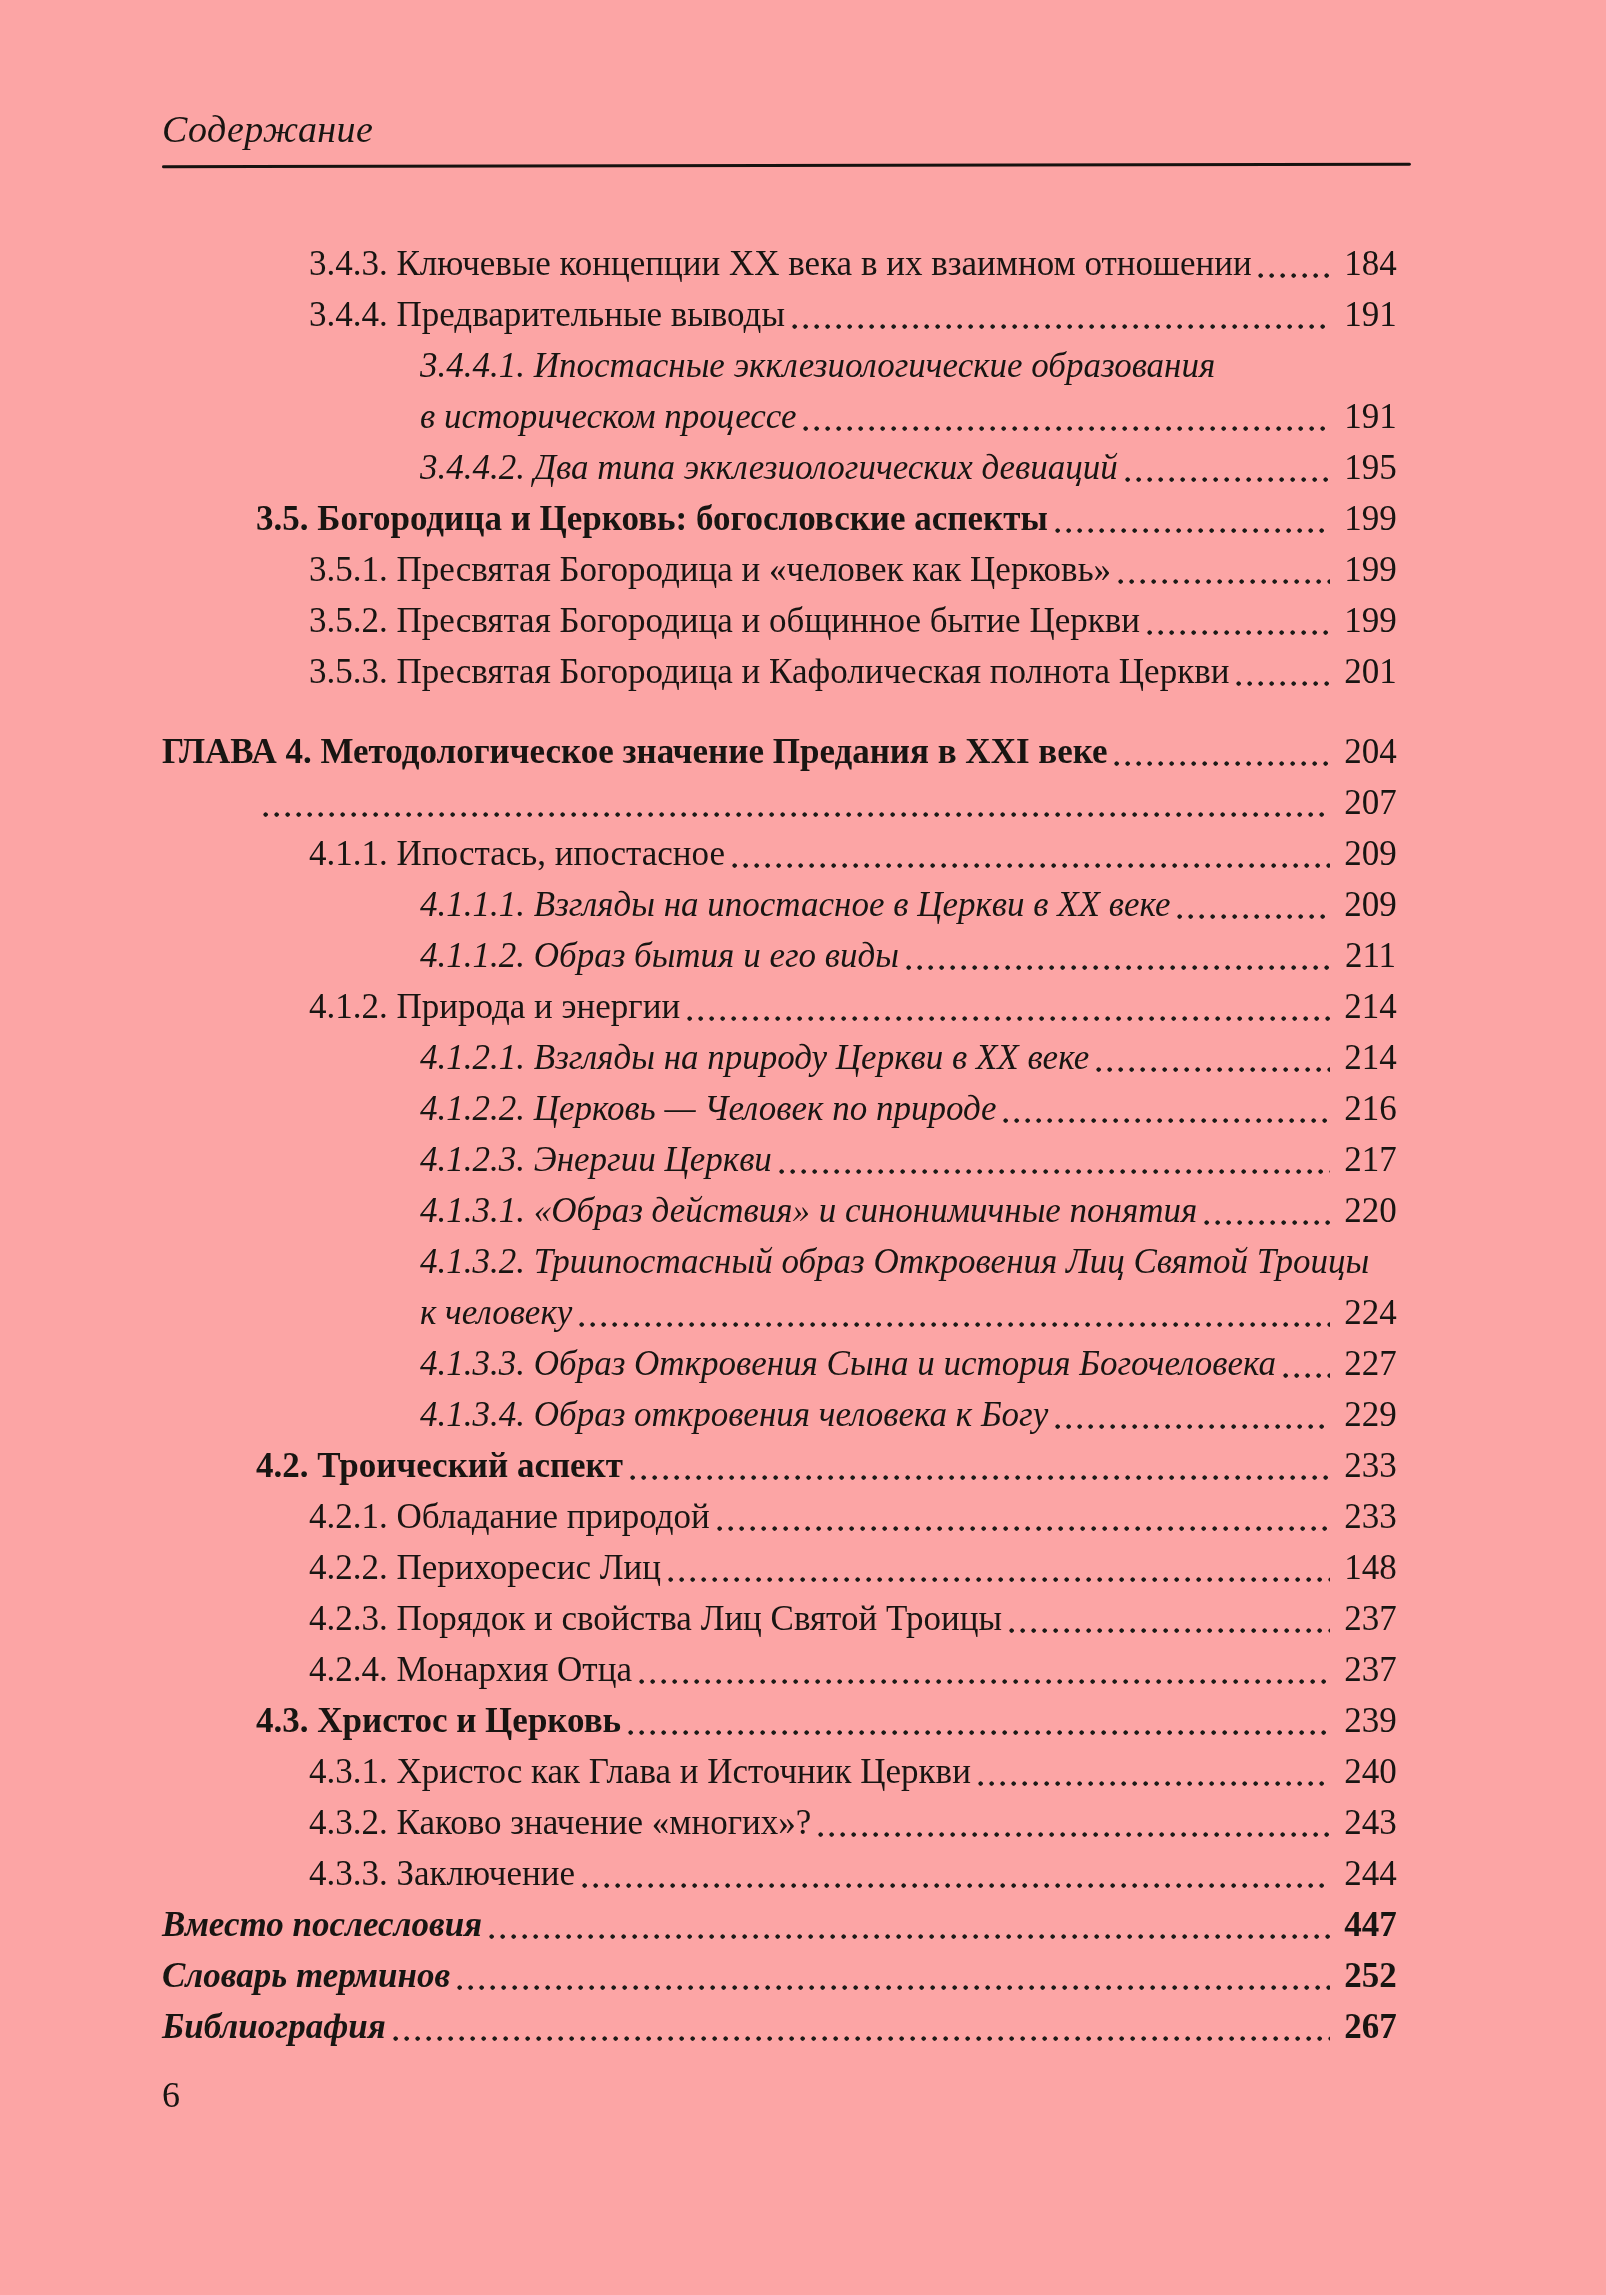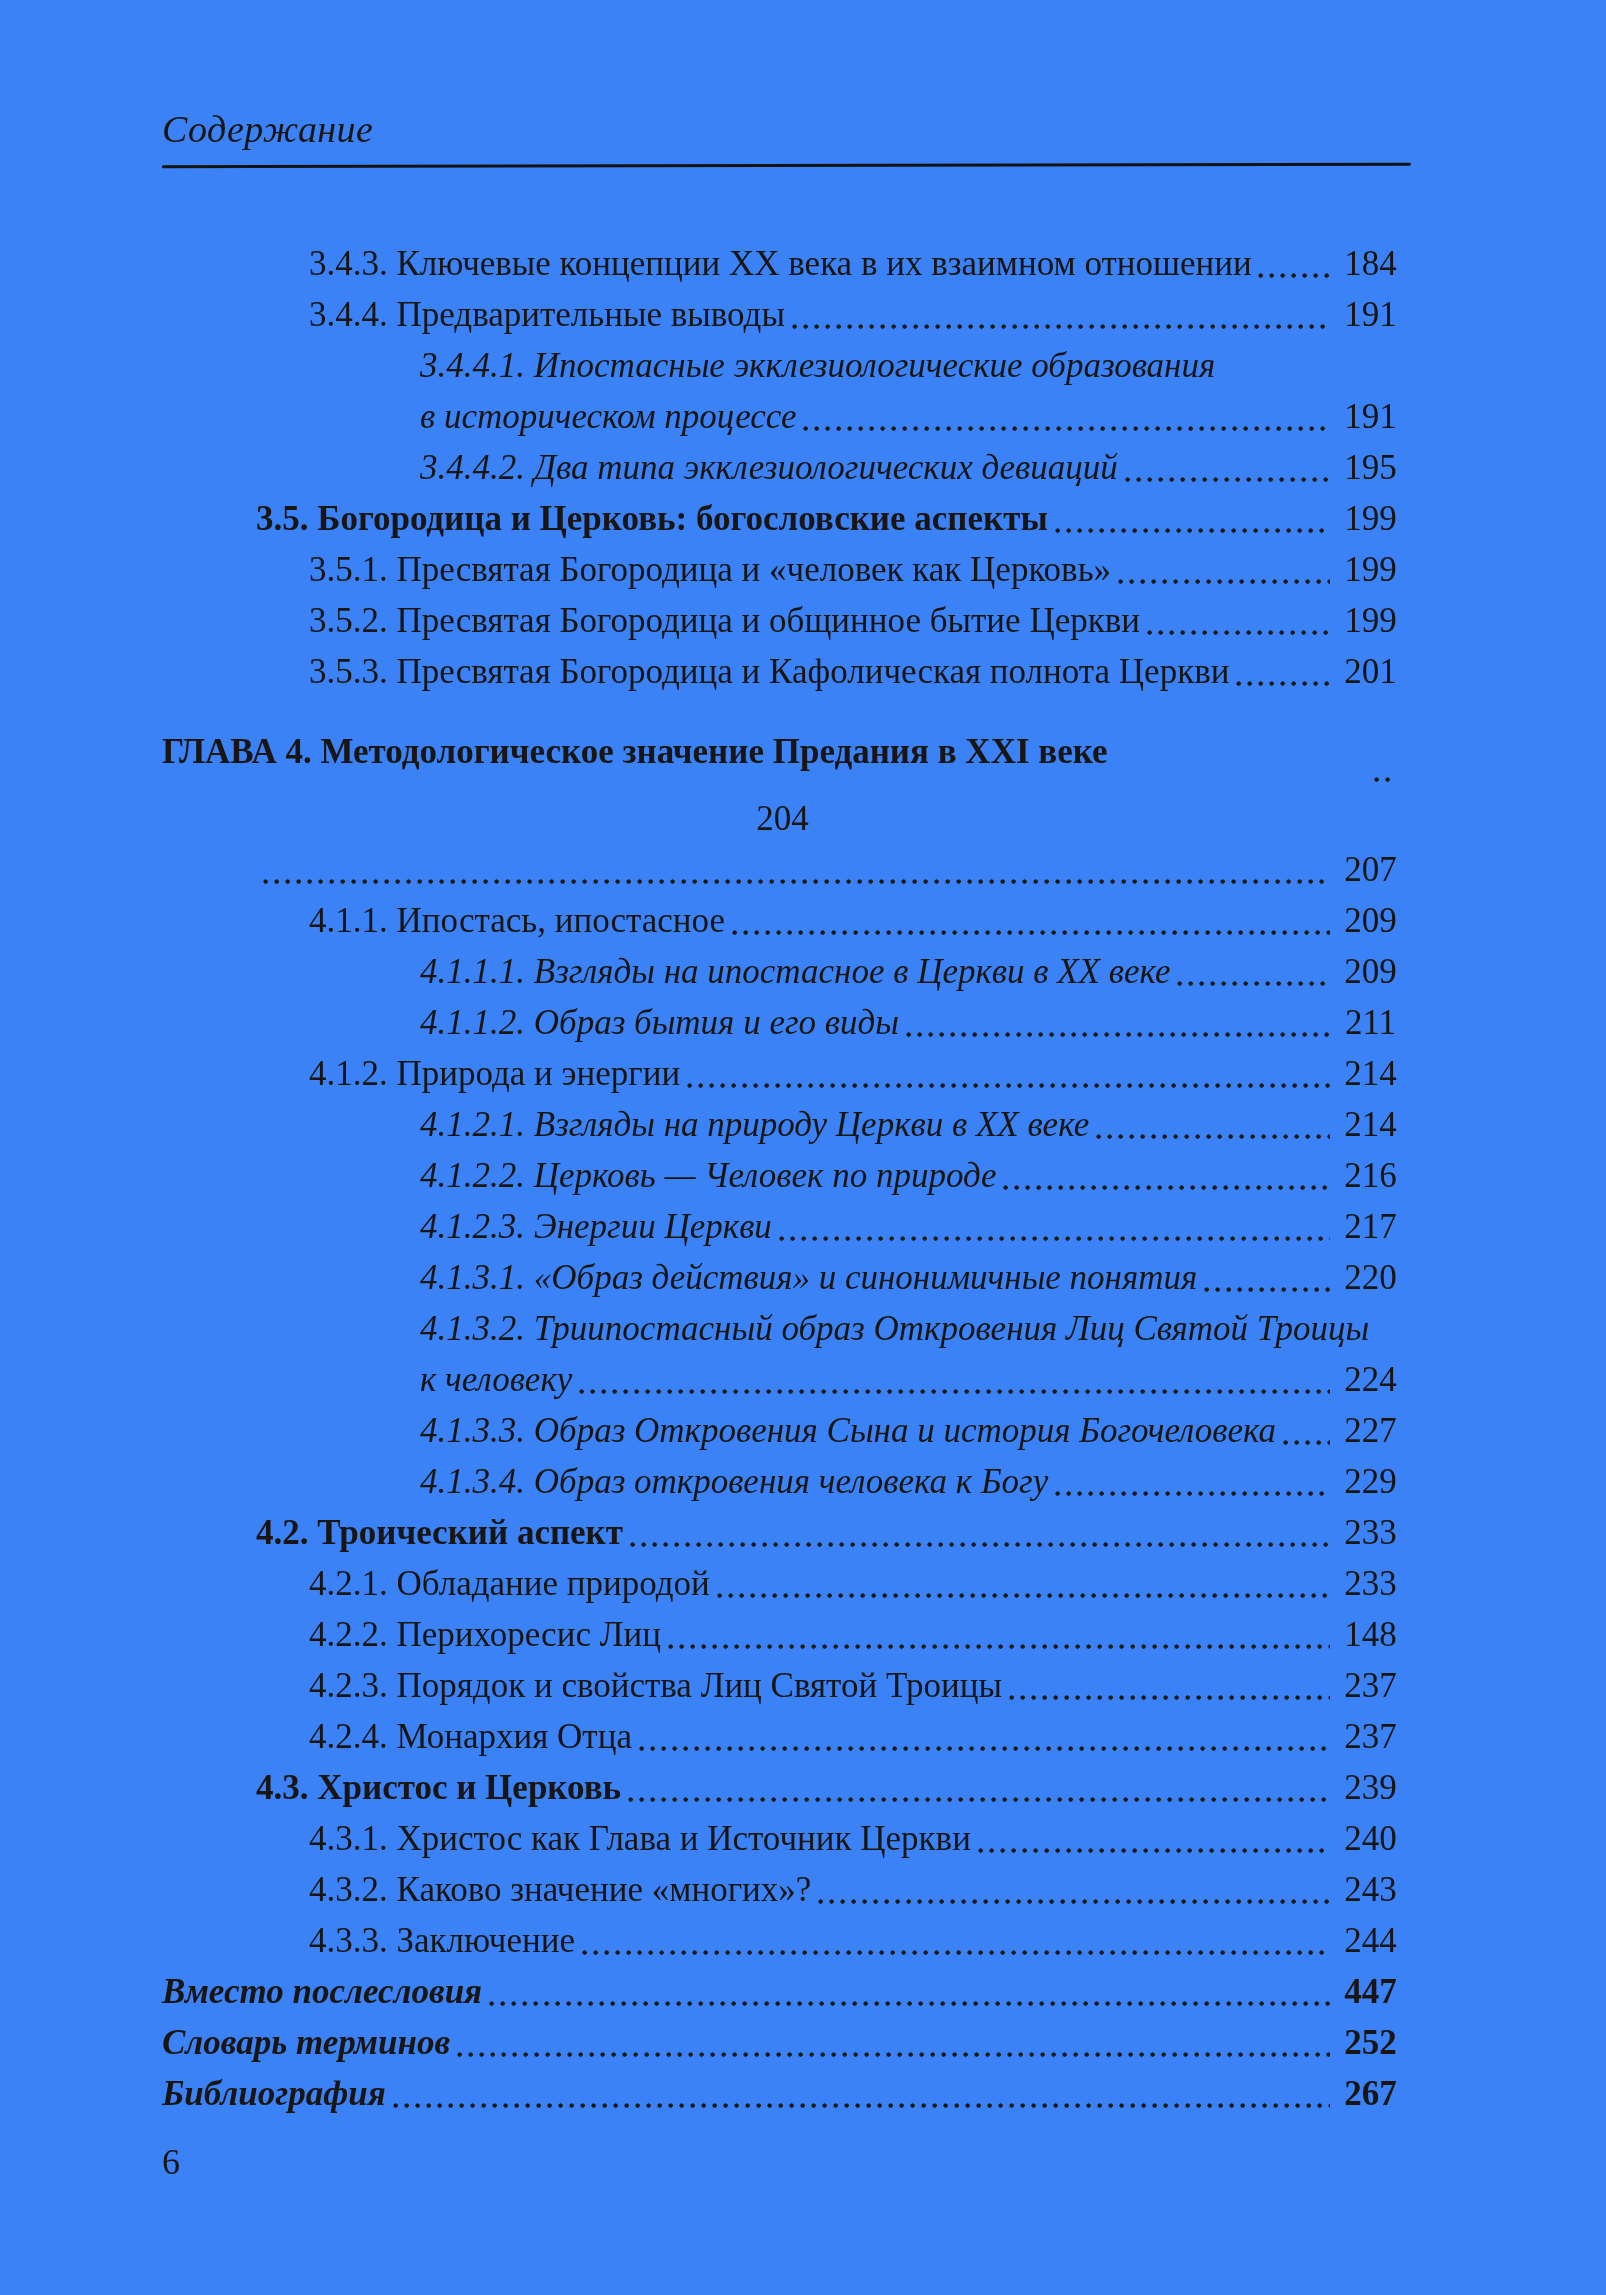--- a/index.html
+++ b/index.html
@@ -5,21 +5,21 @@
   html, body { margin: 0; padding: 0; }
   body {
     width: 1607px; height: 2295px;
     background: #f2f2f0;
     font-family: "Liberation Serif", serif;
   }
   .page {
     position: relative;
     width: 1607px; height: 2295px;
     box-sizing: border-box;
-    background: #3b82f6;
+    background: #fca5a5;
     color: #181512;
     padding: 109px 204px 0 162px;
     overflow: hidden;
   }
   .header-title {
     font-style: italic;
     font-size: 38px;
     line-height: 1.1;
     letter-spacing: 0.4px;
   }
@@ -36,21 +36,21 @@
     font-size: 35px;
   }
   .toc-row {
     display: flex;
     line-height: 51px;
     white-space: nowrap;
   }
   .indent-1 { padding-left: 94px; }
   .indent-2 { padding-left: 147px; }
   .indent-3 { padding-left: 227px; }
-  .chapter-gap { margin-top: 29px; flex-direction: column; }
+  .chapter-gap { margin-top: 29px; }
   .style-bold .toc-label { font-weight: 700; }
   .style-italic .toc-label { font-style: italic; margin-left: 31px; }
   .style-bolditalic .toc-label { font-weight: 700; font-style: italic; }
   .style-bolditalic .toc-page { font-weight: 700; }
   .toc-label { flex: 0 0 auto; }
   .leader {
     flex: 1 1 auto;
     min-width: 20.5px;
     align-self: flex-end;
     height: 5.1px;

